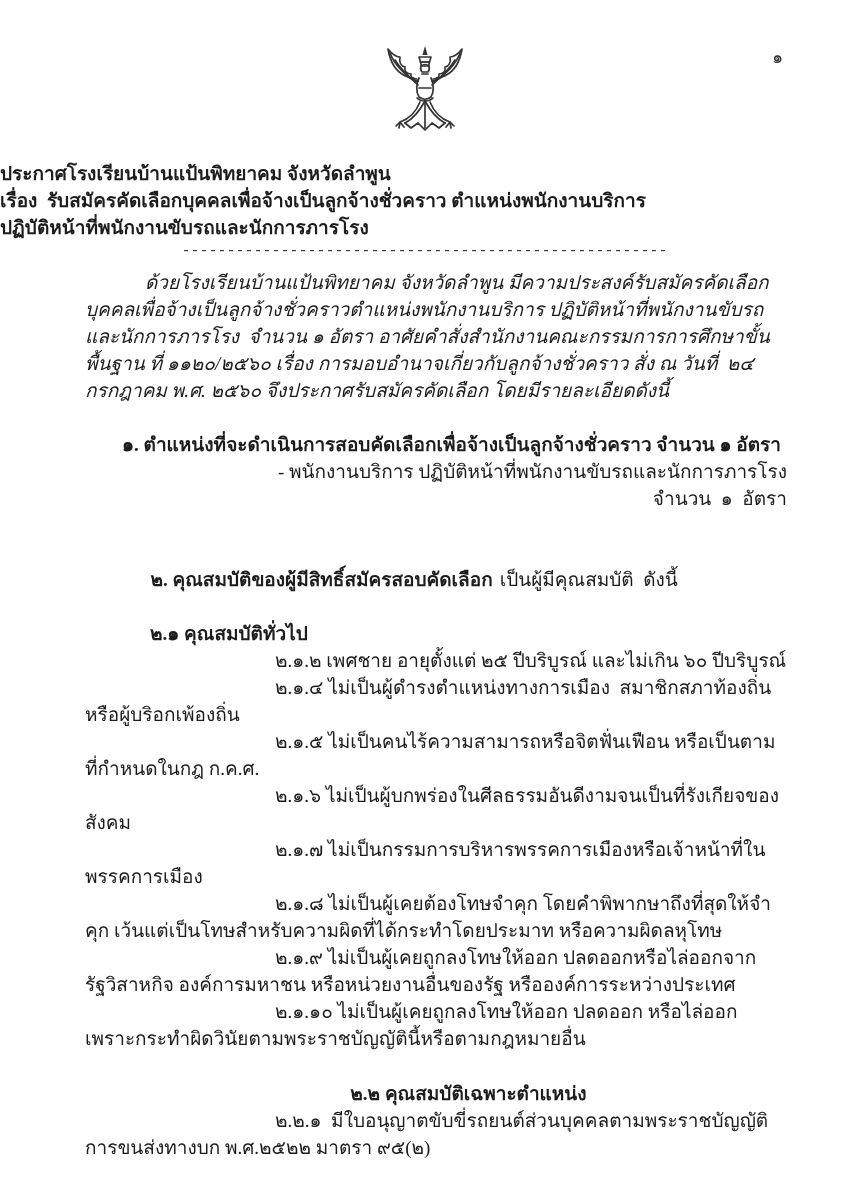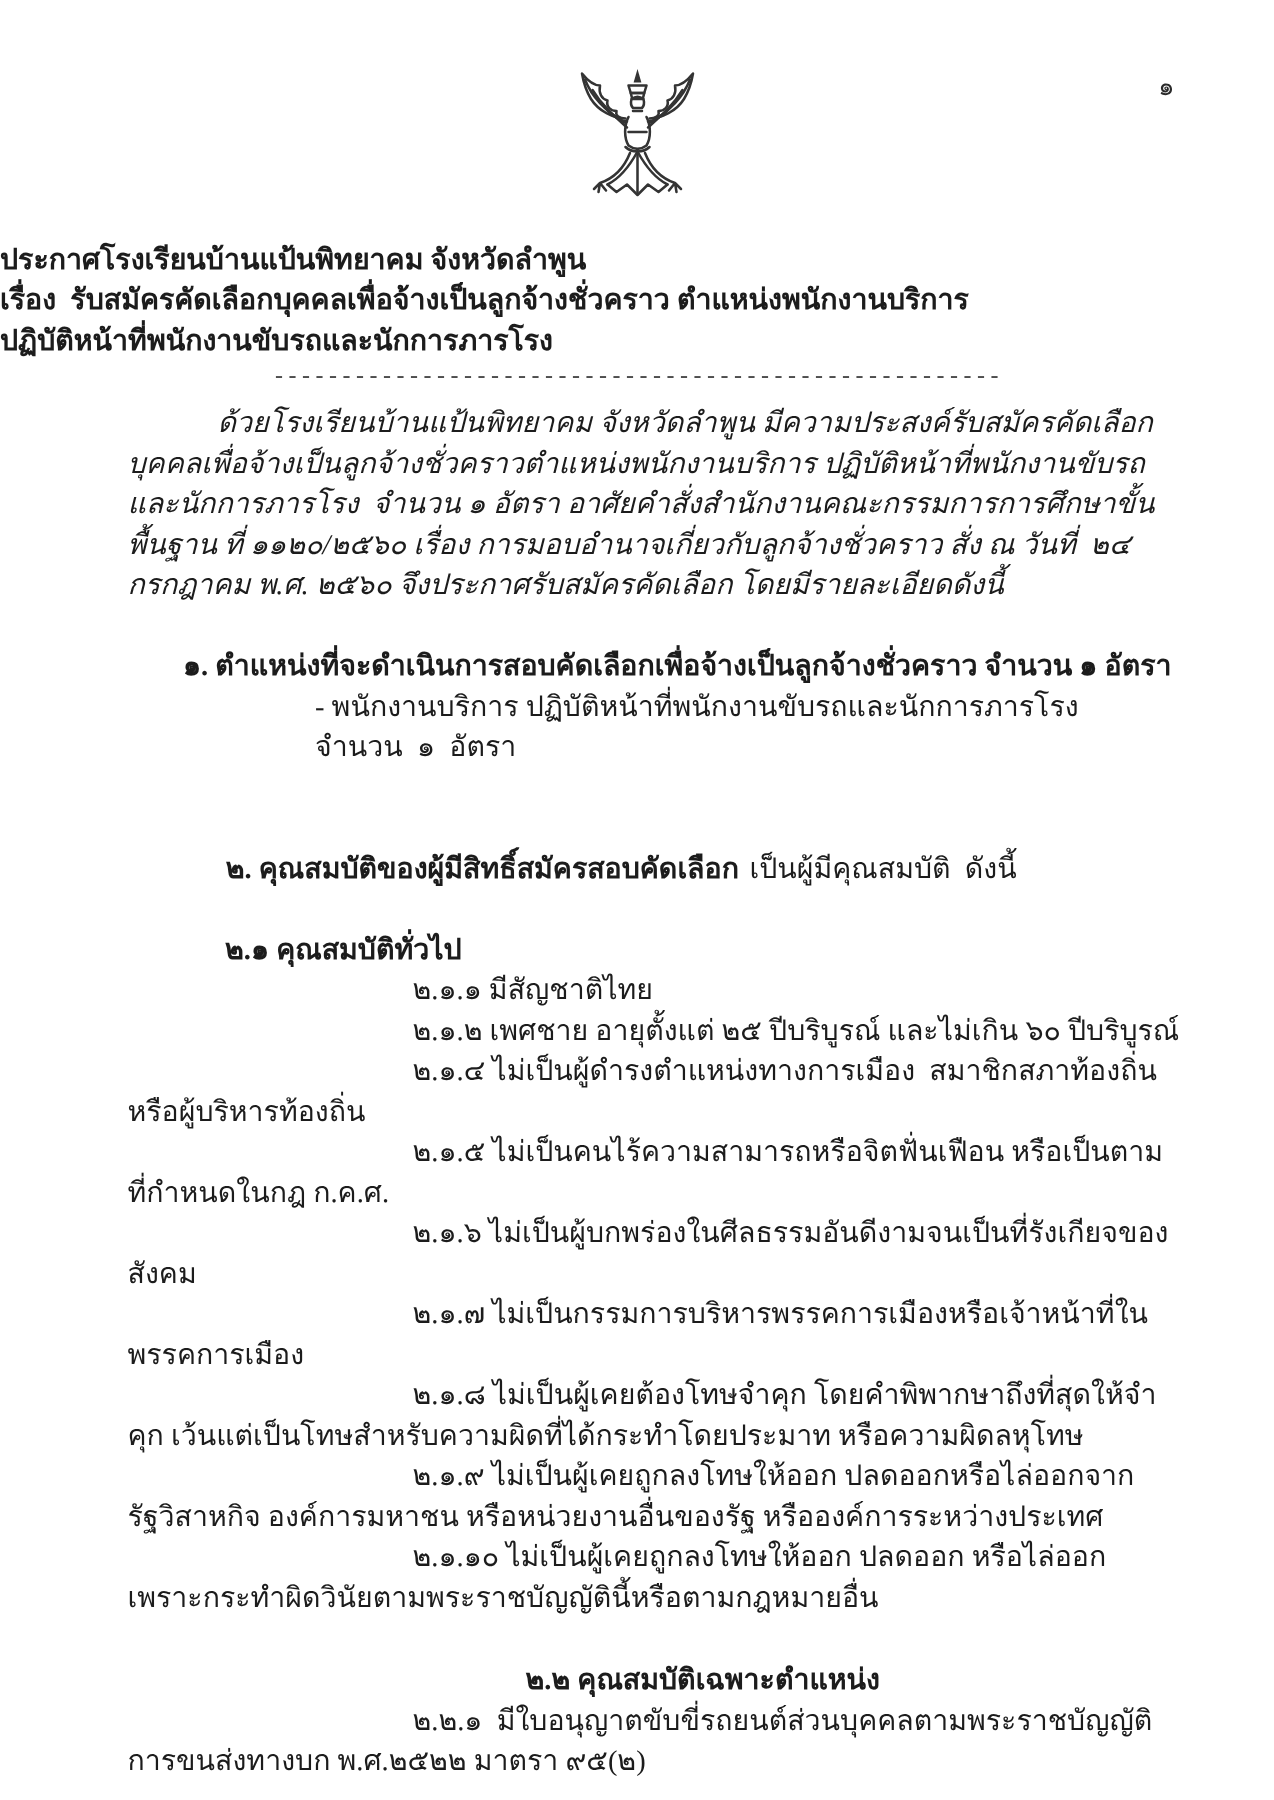--- a/index.html
+++ b/index.html
@@ -45,21 +45,21 @@
     text-indent: 60px;
     white-space: pre-wrap;
     font-style: italic;
   }
   .sec1-heading {
     margin-top: 27px;
     margin-left: 37px;
     font-weight: bold;
     white-space: pre-wrap;
   }
-  .sec1-item { margin-left: 125px; white-space: pre-wrap; }
+  .sec1-item { margin-left: 125px; white-space: pre-wrap; text-align: right; }
   .sec2-heading { margin-top: 27px; margin-left: 37px; white-space: pre-wrap; }
   .sec2-heading .bold { font-weight: bold; padding-right: 7px; }
   .sub-heading { margin-left: 65px; font-weight: bold; white-space: pre-wrap; font-family: Liberation Serif, serif; }
   .qual-item { text-indent: 190px; white-space: pre-wrap; }
   .sub22 { margin-top: 28px; text-align: center; }
   svg .ln { fill: none; stroke: #343434; stroke-width: 1.7; stroke-linecap: round; stroke-linejoin: round; }
   svg .fl { fill: #343434; stroke: none; }
 </style>
 </head>
 <body>
@@ -119,23 +119,22 @@
     <div class="sec1-heading">๑. ตำแหน่งที่จะดำเนินการสอบคัดเลือกเพื่อจ้างเป็นลูกจ้างชั่วคราว จำนวน ๑ อัตรา</div>
     <div class="sec1-item">- พนักงานบริการ ปฏิบัติหน้าที่พนักงานขับรถและนักการภารโรง  จำนวน  ๑  อัตรา</div>
 
     <div class="sec2-heading">
       <span class="bold">๒. คุณสมบัติของผู้มีสิทธิ์สมัครสอบคัดเลือก</span><span>เป็นผู้มีคุณสมบัติ  ดังนี้</span>
     </div>
 
     <div class="sub-heading">๒.๑ คุณสมบัติทั่วไป</div>
 
     <div>
-      <div class="qual-item">๒.๑.๑ มีสัญชาติไทย</div>
       <div class="qual-item">๒.๑.๒ เพศชาย อายุตั้งแต่ ๒๕ ปีบริบูรณ์ และไม่เกิน ๖๐ ปีบริบูรณ์</div>
-      <div class="qual-item">๒.๑.๔ ไม่เป็นผู้ดำรงตำแหน่งทางการเมือง  สมาชิกสภาท้องถิ่นหรือผู้บริหารท้องถิ่น</div>
+      <div class="qual-item">๒.๑.๔ ไม่เป็นผู้ดำรงตำแหน่งทางการเมือง  สมาชิกสภาท้องถิ่นหรือผู้บริอกเพ้องถิ่น</div>
       <div class="qual-item">๒.๑.๕ ไม่เป็นคนไร้ความสามารถหรือจิตฟั่นเฟือน หรือเป็นตามที่กำหนดในกฎ ก.ค.ศ.</div>
       <div class="qual-item">๒.๑.๖ ไม่เป็นผู้บกพร่องในศีลธรรมอันดีงามจนเป็นที่รังเกียจของสังคม</div>
       <div class="qual-item">๒.๑.๗ ไม่เป็นกรรมการบริหารพรรคการเมืองหรือเจ้าหน้าที่ในพรรคการเมือง</div>
       <div class="qual-item">๒.๑.๘ ไม่เป็นผู้เคยต้องโทษจำคุก โดยคำพิพากษาถึงที่สุดให้จำคุก เว้นแต่เป็นโทษสำหรับความผิดที่ได้กระทำโดยประมาท หรือความผิดลหุโทษ</div>
       <div class="qual-item">๒.๑.๙ ไม่เป็นผู้เคยถูกลงโทษให้ออก ปลดออกหรือไล่ออกจากรัฐวิสาหกิจ องค์การมหาชน หรือหน่วยงานอื่นของรัฐ หรือองค์การระหว่างประเทศ</div>
       <div class="qual-item">๒.๑.๑๐ ไม่เป็นผู้เคยถูกลงโทษให้ออก ปลดออก หรือไล่ออกเพราะกระทำผิดวินัยตามพระราชบัญญัตินี้หรือตามกฎหมายอื่น</div>
     </div>
 
     <div class="sub-heading sub22">๒.๒ คุณสมบัติเฉพาะตำแหน่ง</div>
 

